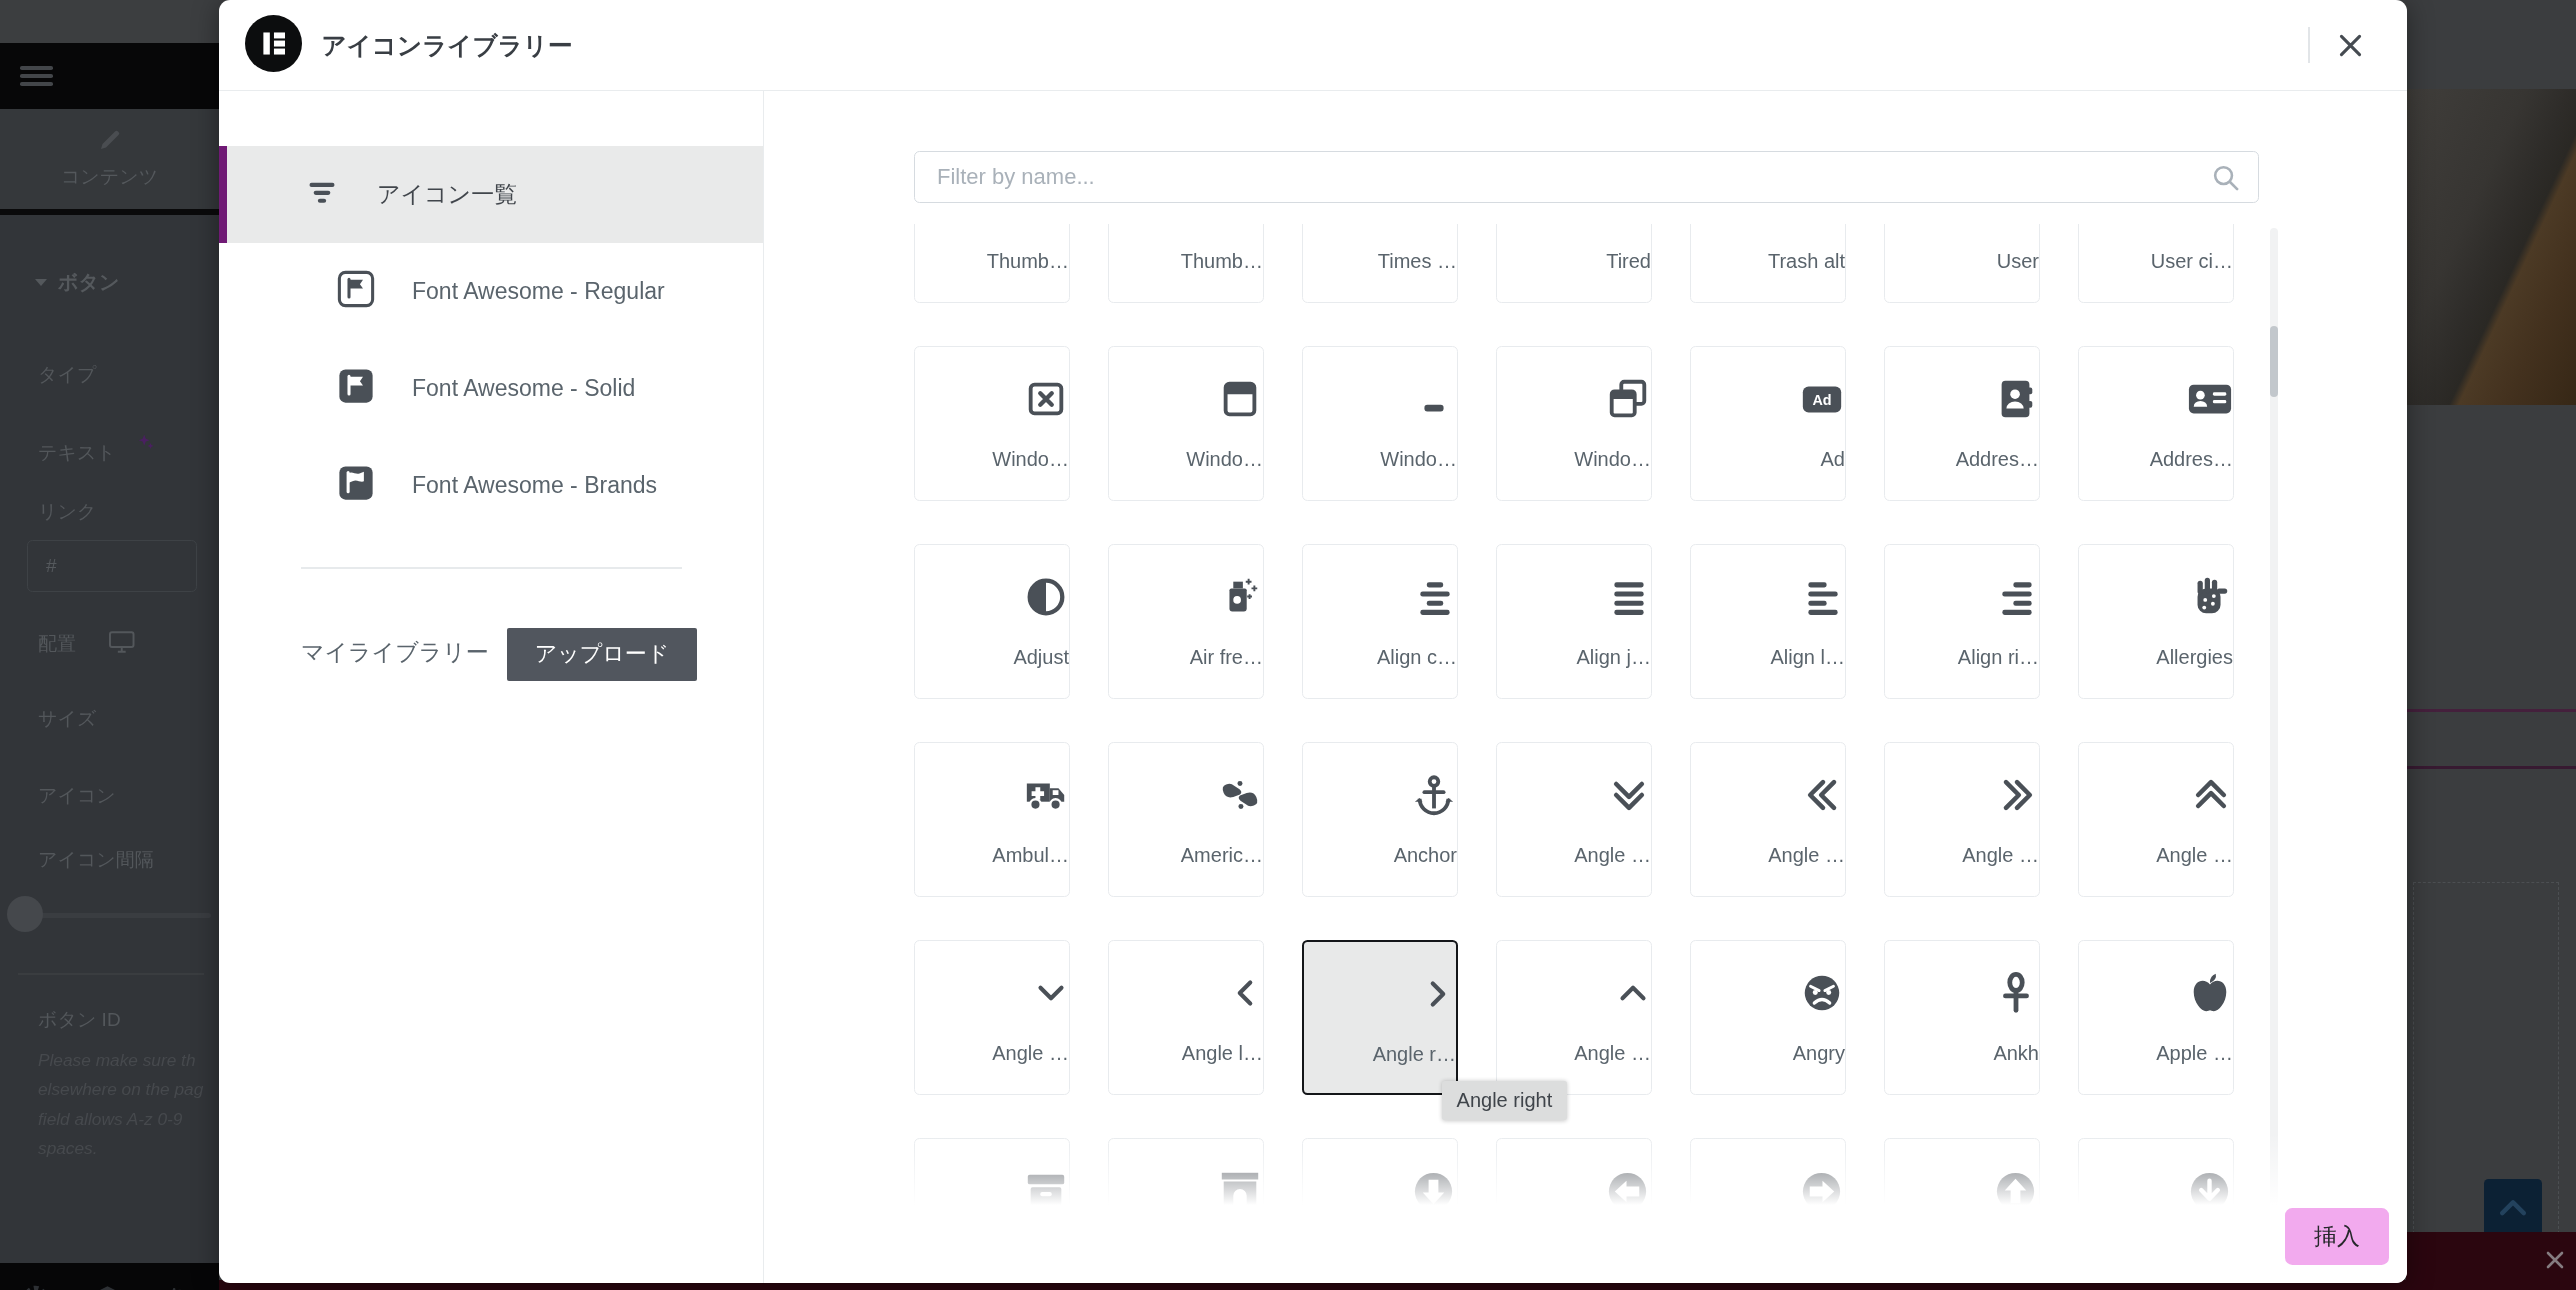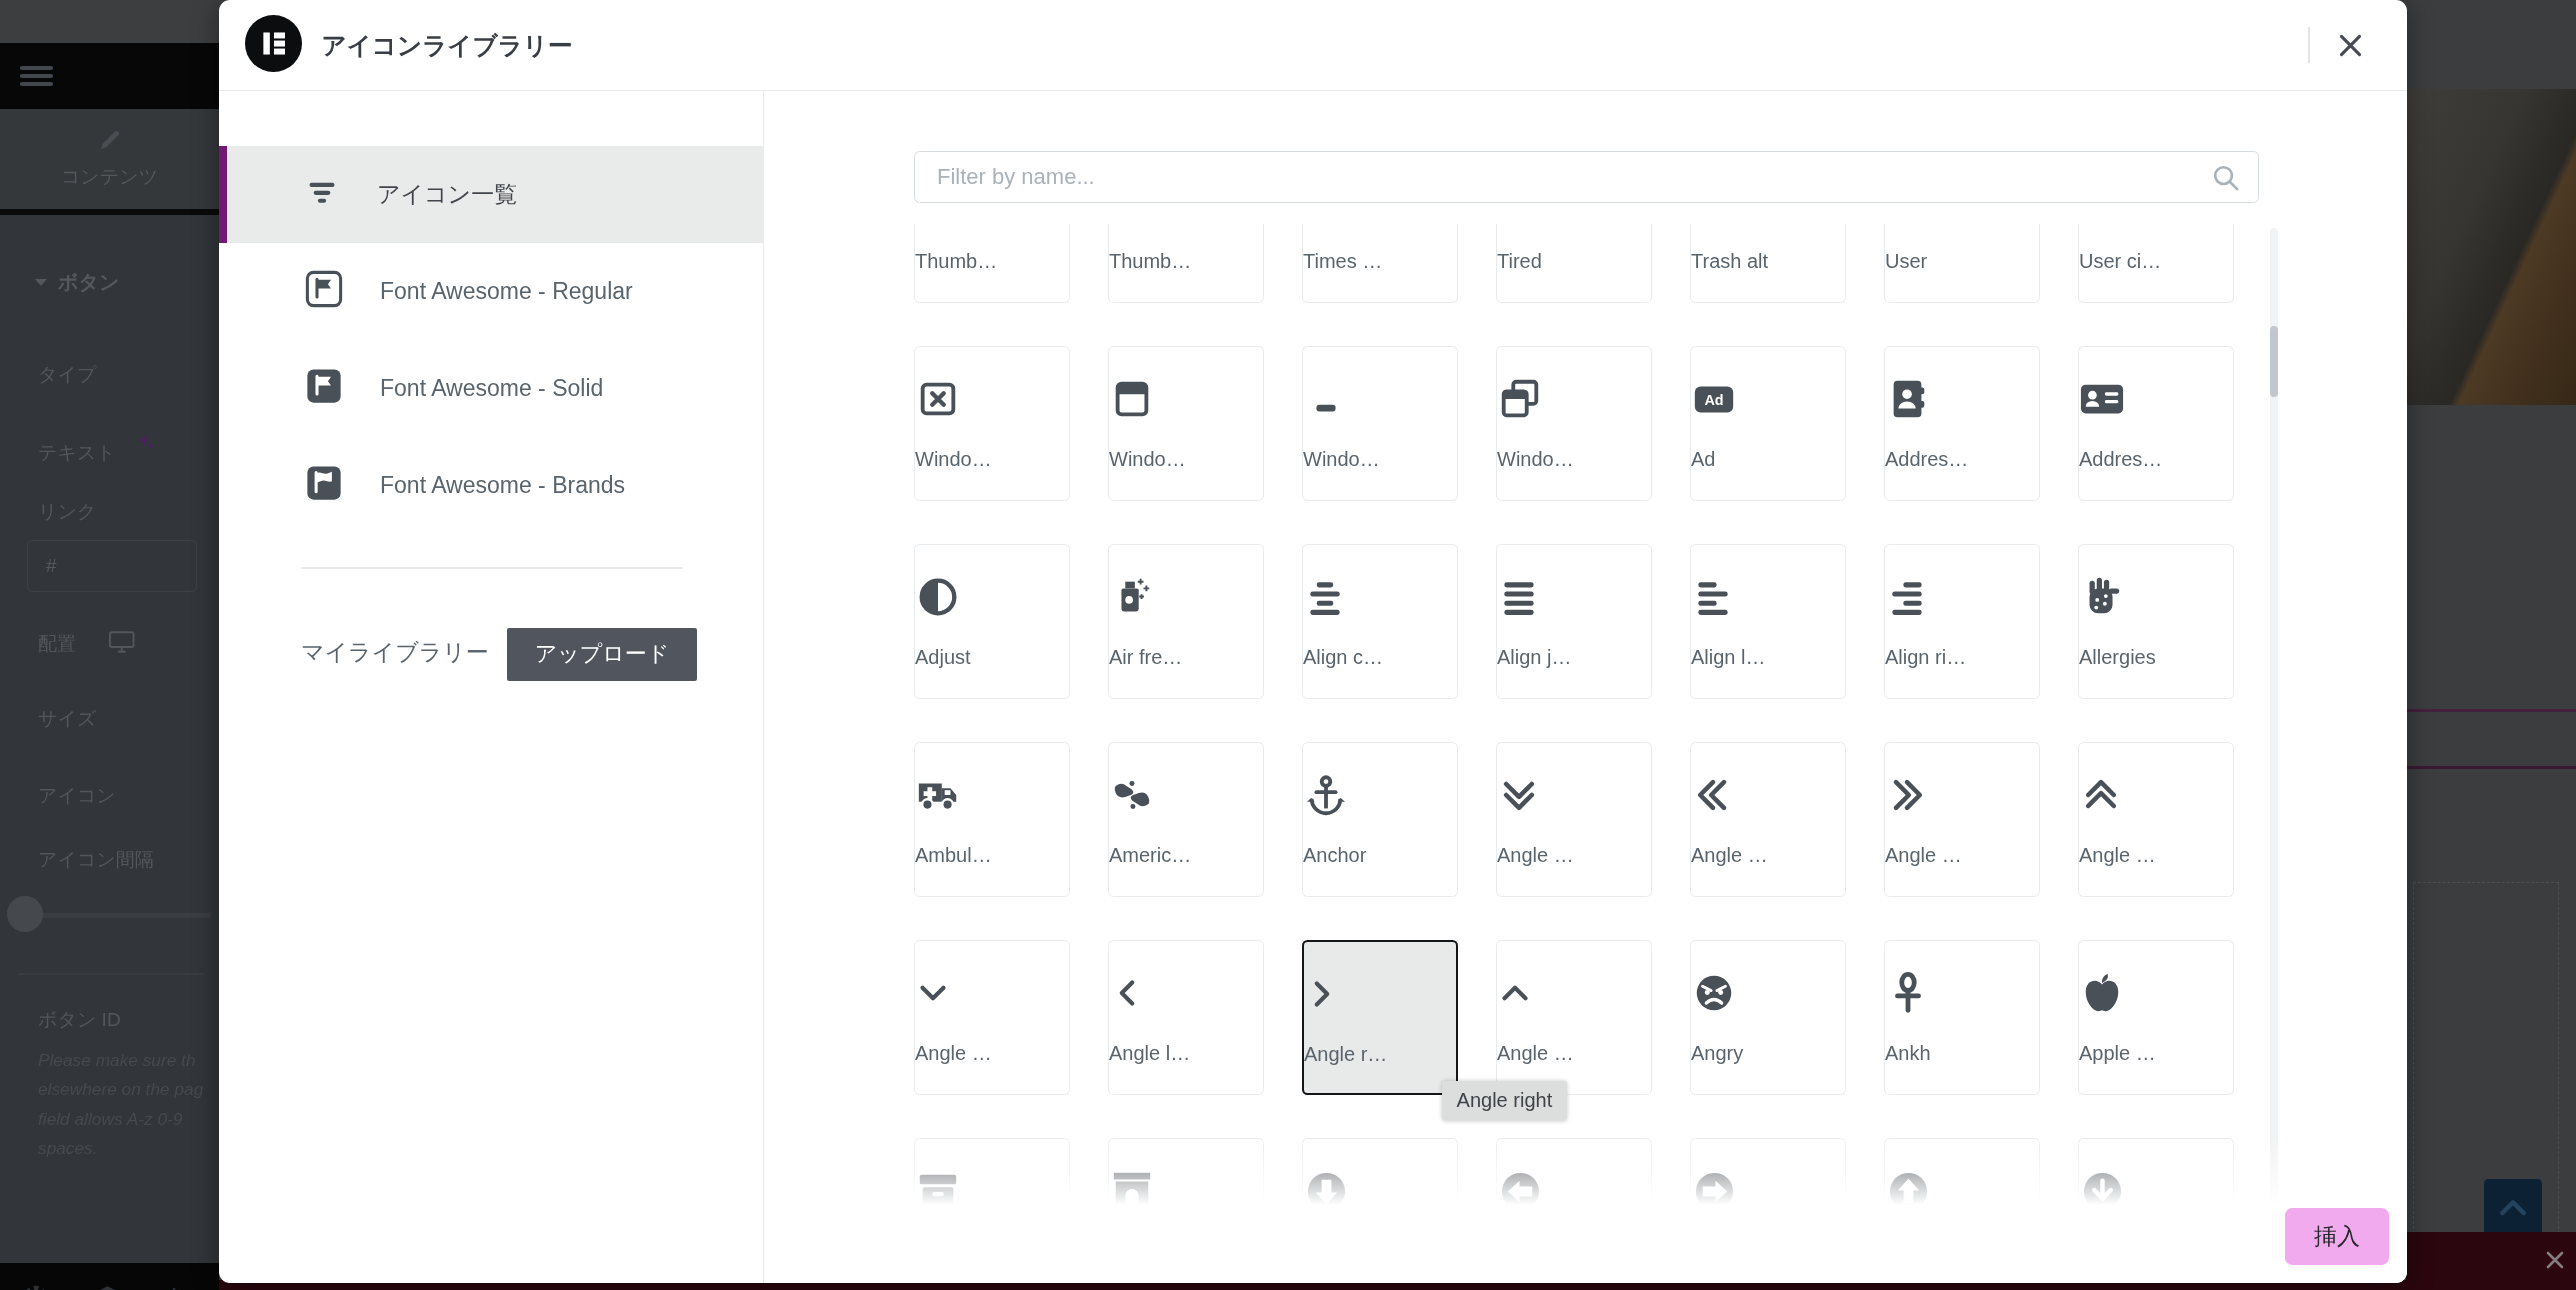--- a/index.html
+++ b/index.html
@@ -43,39 +43,39 @@
          box-shadow:0 3.6px 27px rgba(0,0,0,.4);}
   .m-header{position:absolute;left:0;top:0;width:100%;height:91px;border-bottom:1.8px solid #e9ecee;
             display:flex;align-items:center;padding-left:25.5px;text-align:center;}
   .m-title{margin-left:20px;font-size:24.6px;font-weight:700;color:#393e44;}
   .m-header .spacer{flex:1;}
   .hdr-divider{width:1.8px;height:36px;background:#e2e5e8;margin-right:25.5px;}
   .m-close{margin-right:41px;cursor:pointer;display:flex;align-items:center;}
 
   .m-sidebar{position:absolute;left:0;top:91px;width:545px;height:1192px;border-right:1.8px solid #e9ecee;}
   .side-list{position:absolute;left:0;top:55px;width:100%;}
-  .side-item{height:97px;display:flex;align-items:center;gap:35px;padding-left:84px;font-size:23px;color:#5a646c;cursor:pointer;}
+  .side-item{height:97px;display:flex;align-items:center;gap:35px;padding-left:116px;font-size:23px;color:#5a646c;cursor:pointer;}
   .side-item.active{background:#e9eaea;border-left:8px solid #701a75;padding-left:75px;color:#41464c;}
   .side-divider{position:absolute;left:82px;top:476px;width:381px;height:1.8px;background:#e7eaec;}
   .mylib-row{position:absolute;left:82px;top:524px;width:381px;height:82px;}
   .mylib-label{position:absolute;left:0;top:22px;font-size:23px;color:#5a646c;}
   .upload-btn{position:absolute;left:191px;top:12.8px;width:190px;height:53px;background:#51565e;color:#fff;font-size:22px;
               border:none;border-radius:2px;display:flex;align-items:center;justify-content:center;cursor:pointer;margin-left:15px;}
 
   .m-content{position:absolute;left:547px;top:91px;width:1641px;height:1192px;overflow:hidden;border-radius:0 0 11px 0;}
   .search-wrap{position:absolute;left:148px;top:60px;width:1345px;height:52px;}
   .search-input{width:100%;height:100%;border:1.8px solid #d6dbe0;border-radius:5.5px;padding:0 55px 0 22px;font-size:22px;color:#3f444a;outline:none;}
   .search-input::placeholder{color:#a9b1b9;}
   .search-icon{position:absolute;right:18px;top:11px;}
 
   .viewport{position:absolute;left:148px;top:133px;width:1333px;height:1059px;overflow:hidden;}
   .grid{margin-top:-76px;display:flex;flex-direction:column;gap:43px;}
   .g-row{display:flex;gap:38px;}
   .g-cell{width:156px;height:155px;border:1.8px solid #e8ebee;border-radius:5.5px;background:#fff;cursor:pointer;
-          display:flex;flex-direction:column;align-items:flex-start;flex-shrink:0;}
+          display:flex;flex-direction:column;align-items:flex-end;flex-shrink:0;}
   .g-cell.sel{background:#e8e9e9;border:2.7px solid #141619;}
   .g-ico{height:97px;display:flex;align-items:center;justify-content:center;margin-top:3.6px;}
   .g-lbl{font-size:20px;color:#5a646c;white-space:nowrap;}
 
   .scroll-track{position:absolute;left:1504px;top:137px;width:8.2px;height:1056px;background:#f1f2f3;border-radius:4.6px;}
   .scroll-thumb{position:absolute;left:1504px;top:235px;width:8.2px;height:71px;background:#c2c7cc;border-radius:4.6px;cursor:pointer;}
 
   .tooltip{position:absolute;left:676px;top:990px;padding:8.2px 14.6px;background:#dcdddd;color:#3f444a;font-size:20px;
            border-radius:2.7px;box-shadow:0 0.9px 4.6px rgba(0,0,0,.22);z-index:12;}
 

